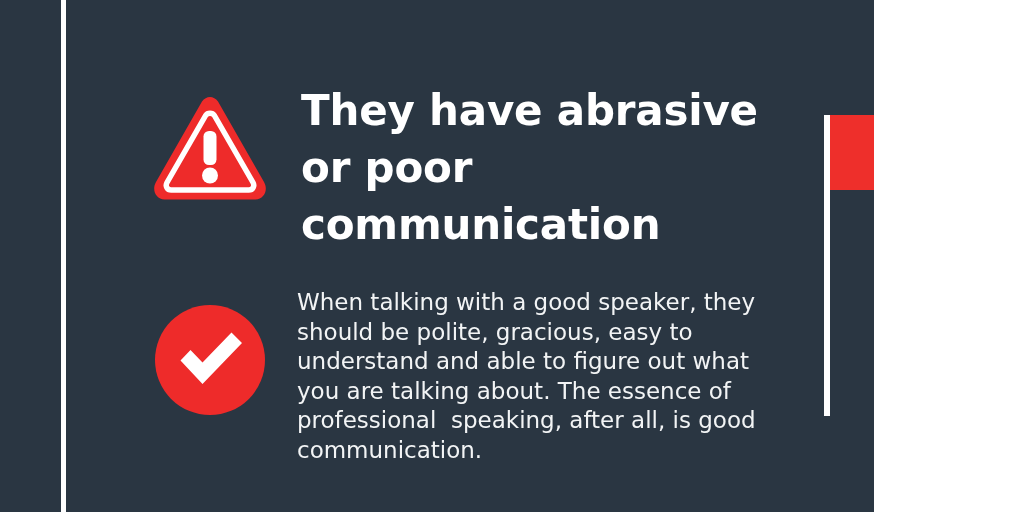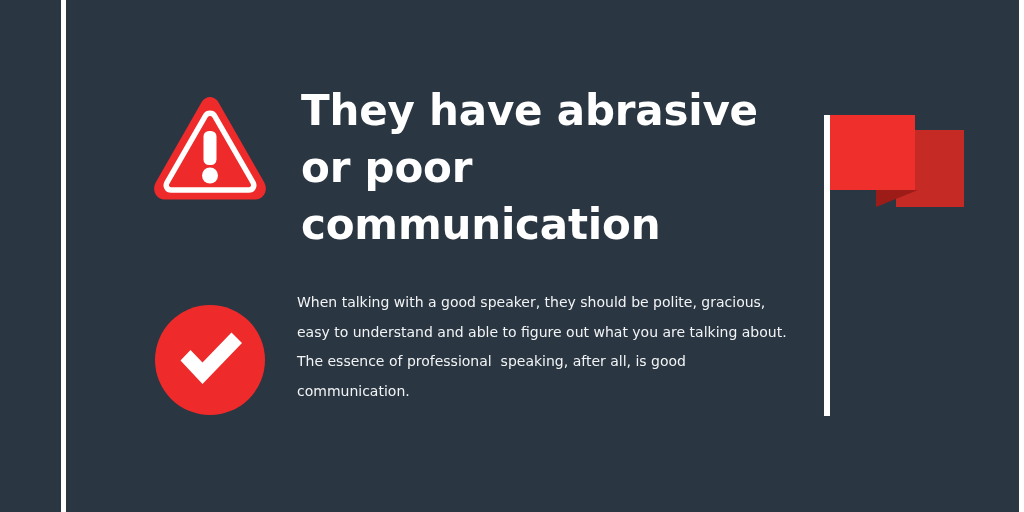--- a/index.html
+++ b/index.html
@@ -7,24 +7,25 @@
     padding: 0;
   }
   body {
     width: 1024px;
     height: 512px;
     overflow: hidden;
     font-family: "Liberation Sans", sans-serif;
   }
   #slide {
     position: relative;
-    width: 1019px;
+    width: 846px;
     height: 512px;
     background: #2a3642;
     overflow: hidden;
+    padding-left: 28px;
   }
 
   
   .accent-rule {
     position: absolute;
     left: 61px;
     top: 0;
     width: 5px;
     height: 512px;
     background: #ffffff;
@@ -67,21 +68,21 @@
 
   
   .body-copy {
     position: absolute;
     left: 297px;
     top: 288px;
     width: 500px;
     margin: 0;
     color: #f2f4f5;
     font-family: "DejaVu Sans", sans-serif;
-    font-size: 14px;
+    font-size: 23px;
     font-weight: normal;
     line-height: 29.5px;
     white-space: pre-wrap;
   }
 
   
   .flag-graphic {
     position: absolute;
     left: 820px;
     top: 110px;

